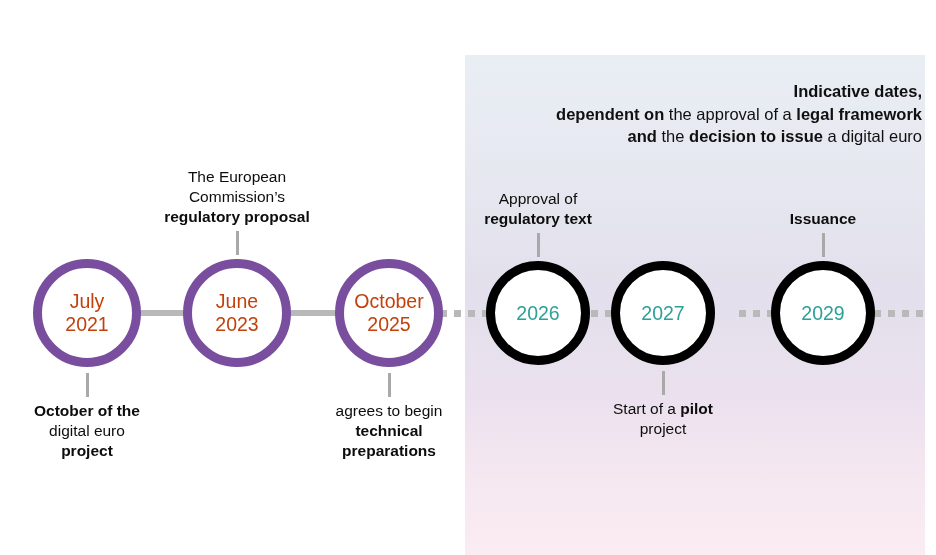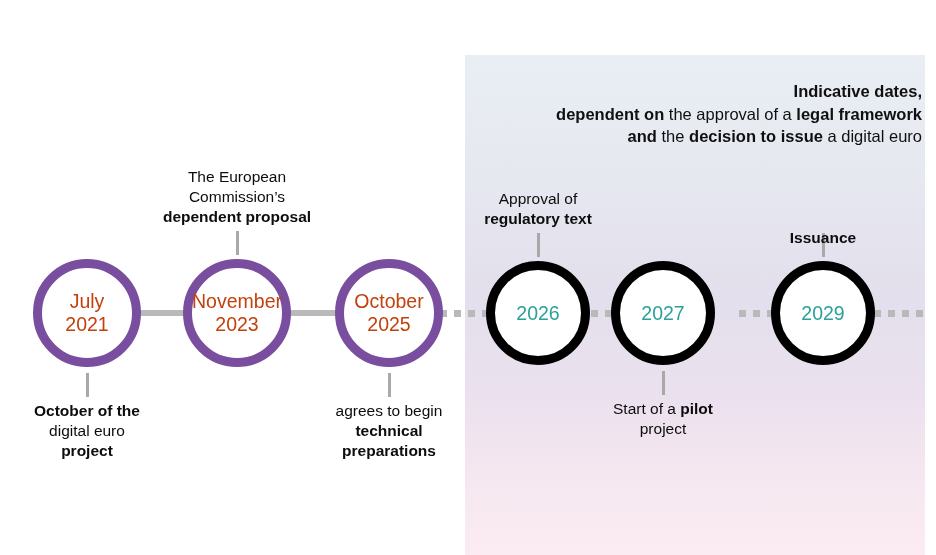--- a/index.html
+++ b/index.html
@@ -154,29 +154,29 @@
         </div>
       </div>
       <div class="stem" style="left: 86px; top: 373px; height: 24px;"></div>
       <div class="caption below" style="width: 220px; left: -23px; top: 401px;">
         <div><b>October of the</b></div>
         <div><span>digital euro</span></div>
         <div><b>project</b></div>
       </div>
       <div class="node purple" style="left: 183px; top: 259px;">
         <div>
-          <span class="node-label">November</span>
+          <span class="node-label">June</span>
           <span class="node-label">2023</span>
         </div>
       </div>
       <div class="stem" style="left: 236px; top: 231px; height: 24px;"></div>
       <div class="caption above" style="width: 220px; left: 127px; top: 167px;">
         <div><span>The European</span></div>
         <div><span>Commission’s</span></div>
-        <div><b>dependent proposal</b></div>
+        <div><b>regulatory proposal</b></div>
       </div>
       <div class="node purple" style="left: 335px; top: 259px;">
         <div>
           <span class="node-label">October</span>
           <span class="node-label">2025</span>
         </div>
       </div>
       <div class="stem" style="left: 388px; top: 373px; height: 24px;"></div>
       <div class="caption below" style="width: 220px; left: 279px; top: 401px;">
         <div><span>agrees to begin</span></div>
@@ -202,18 +202,18 @@
       <div class="caption below" style="width: 220px; left: 553px; top: 399px;">
         <div><span>Start of a </span><b>pilot</b></div>
         <div><span>project</span></div>
       </div>
       <div class="node teal" style="left: 771px; top: 261px;">
         <div>
           <span class="node-label">2029</span>
         </div>
       </div>
       <div class="stem" style="left: 822px; top: 233px; height: 24px;"></div>
-      <div class="caption above" style="width: 220px; left: 713px; top: 209px; margin-top: 19px;">
+      <div class="caption above" style="width: 220px; left: 713px; top: 209px;">
         <div><b>Issuance</b></div>
       </div>
     </div>
 
 </div>
 
 </body></html>

